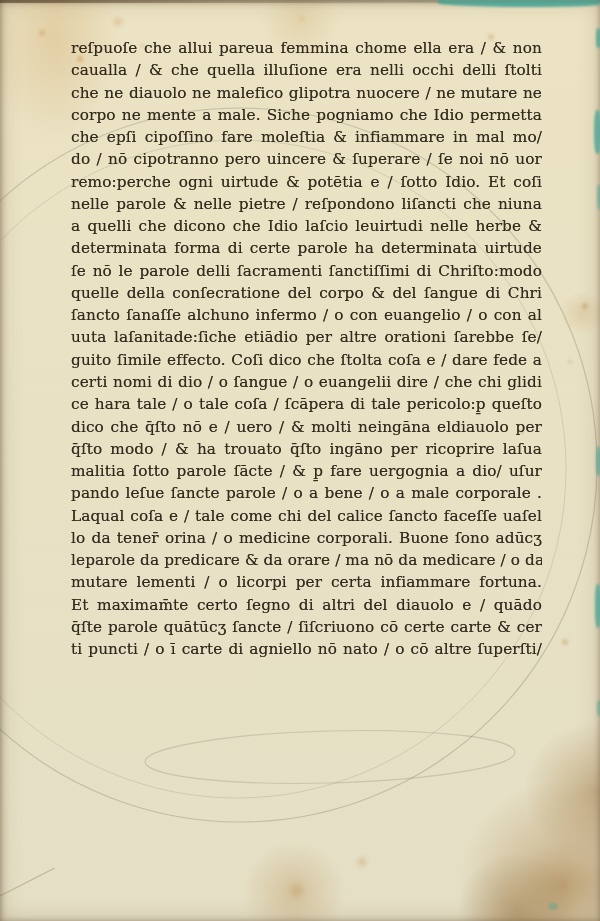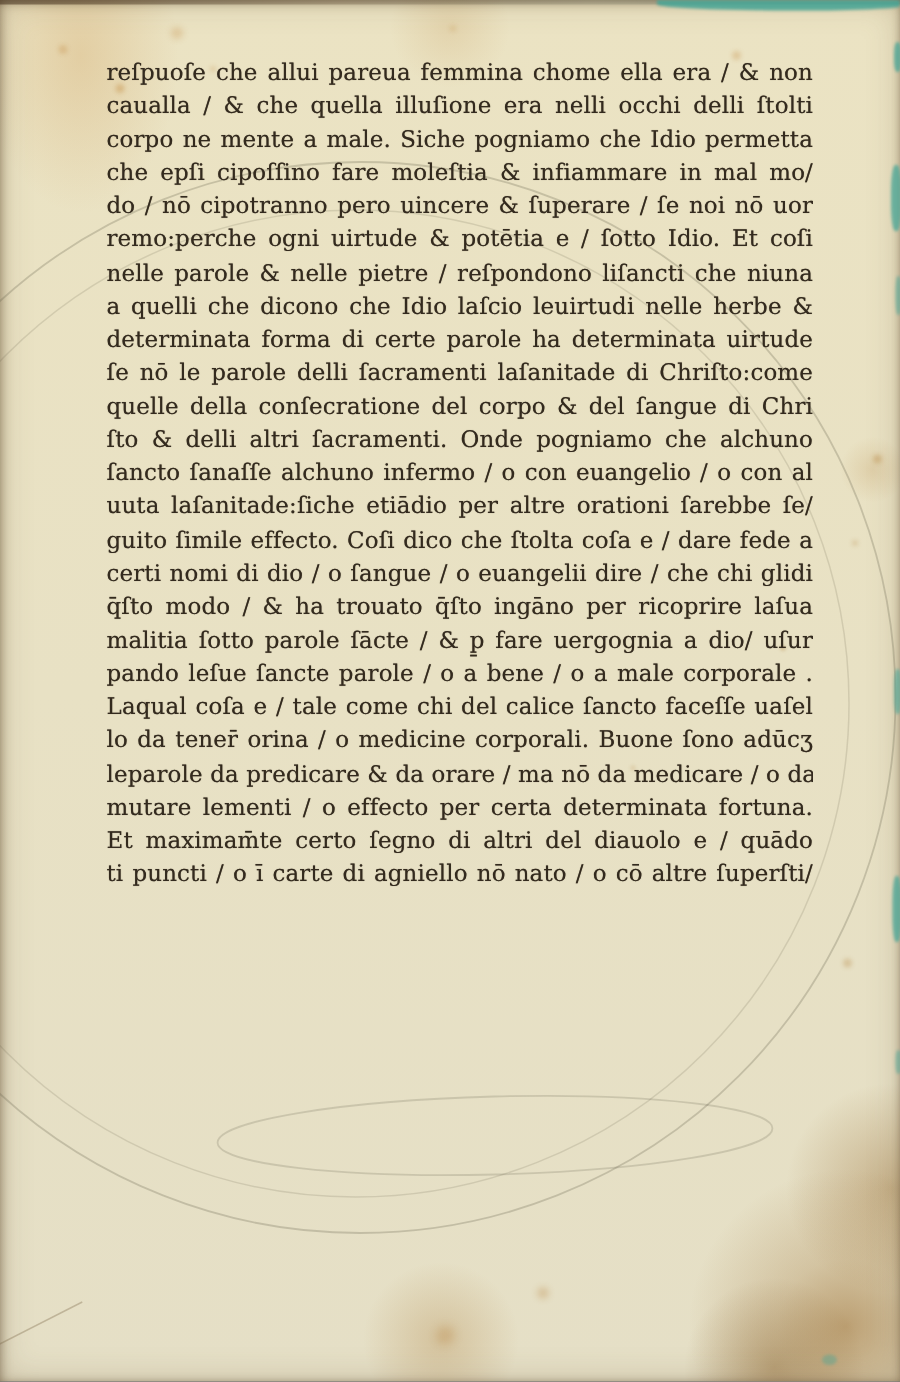--- a/index.html
+++ b/index.html
@@ -100,38 +100,41 @@
   <div class="verdigris v-r5"></div>
   <div class="verdigris v-r6"></div>
   <div class="verdigris v-spot"></div>
 
   <div class="foxing"></div>
   <div class="crease"></div>
 
   <div class="textblock">
       <div class="text-line">reſpuoſe che allui pareua femmina chome ella era / &amp; non</div>
       <div class="text-line">caualla / &amp; che quella illuſione era nelli occhi delli ſtolti</div>
+      <div class="text-line">che ne diauolo ne malefico glipotra nuocere / ne mutare ne</div>
       <div class="text-line">corpo ne mente a male. Siche pogniamo che Idio permetta</div>
       <div class="text-line">che epſi cipoſſino fare moleſtia &amp; infiammare in mal mo/</div>
       <div class="text-line">do / nō cipotranno pero uincere &amp; ſuperare / ſe noi nō uor</div>
       <div class="text-line">remo:perche ogni uirtude &amp; potētia e / ſotto Idio. Et coſi</div>
       <div class="text-line">nelle parole &amp; nelle pietre / reſpondono liſancti che niuna</div>
       <div class="text-line">a quelli che dicono che Idio laſcio leuirtudi nelle herbe &amp;</div>
       <div class="text-line">determinata forma di certe parole ha determinata uirtude</div>
-      <div class="text-line">ſe nō le parole delli ſacramenti laſanitade di Chriſto:come</div>
+      <div class="text-line">ſe nō le parole delli ſacramenti ſanctiſſimi di Chriſto:modo</div>
       <div class="text-line">quelle della conſecratione del corpo &amp; del ſangue di Chri</div>
-      <div class="text-line">ſto &amp; delli altri ſacramenti. Onde pogniamo che alchuno</div>
       <div class="text-line">ſancto ſanaſſe alchuno infermo / o con euangelio / o con al</div>
       <div class="text-line">uuta laſanitade:ſiche etiādio per altre orationi ſarebbe ſe/</div>
       <div class="text-line">guito ſimile effecto. Coſi dico che ſtolta coſa e / dare fede a</div>
       <div class="text-line">certi nomi di dio / o ſangue / o euangelii dire / che chi glidi</div>
+      <div class="text-line">ce hara tale / o tale coſa / ſcāpera di tale pericolo:p̱ queſto</div>
+      <div class="text-line">dico che q̄ſto nō e / uero / &amp; molti neingāna eldiauolo per</div>
       <div class="text-line">q̄ſto modo / &amp; ha trouato q̄ſto ingāno per ricoprire laſua</div>
       <div class="text-line">malitia ſotto parole ſācte / &amp; p̱ fare uergognia a dio/ uſur</div>
       <div class="text-line">pando leſue ſancte parole / o a bene / o a male corporale .</div>
       <div class="text-line">Laqual coſa e / tale come chi del calice ſancto faceſſe uaſel</div>
       <div class="text-line">lo da tener̄ orina / o medicine corporali. Buone ſono adūcʒ</div>
       <div class="text-line">leparole da predicare &amp; da orare / ma nō da medicare / o da</div>
-      <div class="text-line">mutare lementi / o effecto per certa determinata fortuna.</div>
+      <div class="text-line">mutare lementi / o licorpi per certa infiammare fortuna.</div>
       <div class="text-line">Et maximam̄te certo ſegno di altri del diauolo e / quādo</div>
+      <div class="text-line">q̄ſte parole quātūcʒ ſancte / ſiſcriuono cō certe carte &amp; cer</div>
       <div class="text-line">ti puncti / o ī carte di agniello nō nato / o cō altre ſuperſti/</div>
     </div>
 
 </div>
 
 </body></html>

